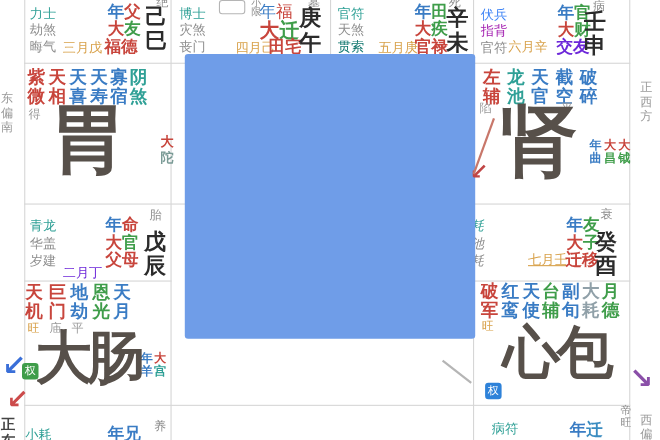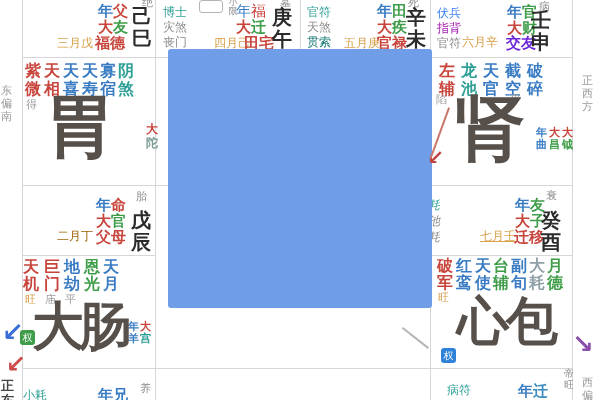--- a/index.html
+++ b/index.html
@@ -45,30 +45,31 @@
 偏
 南</div>
     <div class="t" style="left: 1px; top: 378px; font-size: 13px; color: rgb(68, 68, 68); font-weight: bold; line-height: 15px; z-index: 2;">正
 东</div>
     <div class="t" style="left: 582px; top: 74px; font-size: 11px; color: rgb(153, 153, 153); line-height: 13px; z-index: 2;">正
 西
 方</div>
     <div class="t" style="left: 582px; top: 376px; font-size: 11px; color: rgb(153, 153, 153); line-height: 13px; z-index: 2;">西
 偏
 南</div>
+    <div class="t" style="left: 27px; top: 5px; font-size: 12px; line-height: 15px; z-index: 2;"><div style="color: rgb(47, 160, 150);">力士</div><div style="color: rgb(141, 141, 141);">劫煞</div><div style="color: rgb(141, 141, 141);">晦气</div></div>
     <div class="t" style="left: 98px; top: 2px; font-size: 15px; font-weight: bold; z-index: 2;"><span style="color: rgb(58, 124, 196);">年</span><span style="color: rgb(200, 69, 60);">父</span></div>
     <div class="t" style="left: 98px; top: 18px; font-size: 15px; font-weight: bold; z-index: 2;"><span style="color: rgb(200, 69, 60);">大</span><span style="color: rgb(63, 157, 74);">友</span></div>
     <div class="t" style="left: 57px; top: 37px; font-size: 12px; color: rgb(216, 161, 74); z-index: 2;">三月戊</div>
     <div class="t" style="left: 95px; top: 34px; font-size: 15px; color: rgb(200, 69, 60); font-weight: bold; z-index: 2;">福德</div>
     <div class="t" style="left: 132px; top: 5px; font-size: 20px; color: rgb(43, 43, 43); font-weight: bold; line-height: 22px; z-index: 2;">己
 巳</div>
     <div class="t" style="left: 142px; top: -4px; font-size: 11px; color: rgb(141, 141, 141); z-index: 2;">绝</div>
     <div class="t" style="left: 163px; top: 5px; font-size: 12px; line-height: 15px; z-index: 2;"><div style="color: rgb(47, 160, 150);">博士</div><div style="color: rgb(141, 141, 141);">灾煞</div><div style="color: rgb(141, 141, 141);">丧门</div></div>
     <div class="t" style="left: 236px; top: 2px; font-size: 15px; font-weight: normal; z-index: 2;"><span style="color: rgb(58, 124, 196);">年</span><span style="color: rgb(200, 69, 60);">福</span></div>
-    <div class="t" style="left: 236px; top: 18px; font-size: 15px; font-weight: bold; z-index: 2;"><span style="color: rgb(200, 69, 60);">大</span><span style="color: rgb(63, 157, 74);">迁</span></div>
+    <div class="t" style="left: 236px; top: 18px; font-size: 18px; font-weight: bold; z-index: 2;"><span style="color: rgb(200, 69, 60);">大</span><span style="color: rgb(63, 157, 74);">迁</span></div>
     <div class="t" style="left: 214px; top: 37px; font-size: 12px; color: rgb(216, 161, 74); z-index: 2;">四月己</div>
     <div class="t" style="left: 244px; top: 34px; font-size: 15px; color: rgb(200, 69, 60); font-weight: bold; z-index: 2;">田宅</div>
     <div class="t" style="left: 272px; top: 6px; font-size: 20px; color: rgb(43, 43, 43); font-weight: bold; line-height: 22px; z-index: 2;">庚
 午</div>
     <div class="t" style="left: 280px; top: -4px; font-size: 11px; color: rgb(141, 141, 141); z-index: 2;">墓</div>
     <div class="t" style="left: 307px; top: 5px; font-size: 12px; line-height: 15px; z-index: 2;"><div style="color: rgb(47, 160, 150);">官符</div><div style="color: rgb(141, 141, 141);">天煞</div><div style="color: #0f766e;">贯索</div></div>
     <div class="t" style="left: 377px; top: 2px; font-size: 15px; font-weight: bold; z-index: 2;"><span style="color: rgb(58, 124, 196);">年</span><span style="color: rgb(63, 157, 74);">田</span></div>
     <div class="t" style="left: 377px; top: 18px; font-size: 15px; font-weight: bold; z-index: 2;"><span style="color: rgb(200, 69, 60);">大</span><span style="color: rgb(63, 157, 74);">疾</span></div>
     <div class="t" style="left: 344px; top: 37px; font-size: 12px; color: rgb(216, 161, 74); z-index: 2;">五月庚</div>
     <div class="t" style="left: 377px; top: 34px; font-size: 15px; color: rgb(200, 69, 60); font-weight: bold; z-index: 2;">官禄</div>
@@ -107,23 +108,24 @@
     <div class="t" style="left: 505px; top: 62px; font-size: 16px; color: rgb(58, 124, 196); font-weight: bold; line-height: 18px; z-index: 2;">截
 空</div>
     <div class="t" style="left: 527px; top: 62px; font-size: 16px; color: rgb(58, 124, 196); font-weight: bold; line-height: 18px; z-index: 2;">破
 碎</div>
     <div class="t" style="left: 436px; top: 93px; font-size: 11px; color: rgb(154, 154, 154); z-index: 2;">陷</div>
     <div class="t" style="left: 510px; top: 93px; font-size: 11px; color: rgb(154, 154, 154); z-index: 2;">平</div>
     <div class="t" style="left: 455px; top: 92px; font-size: 70px; color: rgb(87, 80, 74); font-weight: bold; line-height: 72px; z-index: 3;">肾</div>
     <div class="t" style="left: 536px; top: 126px; font-size: 11px; font-weight: bold; line-height: 12px; z-index: 2;"><div style="color: rgb(58, 124, 196);">年</div><div style="color: rgb(58, 124, 196);">曲</div></div>
     <div class="t" style="left: 549px; top: 126px; font-size: 11px; font-weight: bold; line-height: 12px; z-index: 2;"><div style="color: rgb(200, 69, 60);">大</div><div style="color: rgb(63, 157, 74);">昌</div></div>
     <div class="t" style="left: 562px; top: 126px; font-size: 11px; font-weight: bold; line-height: 12px; z-index: 2;"><div style="color: rgb(200, 69, 60);">大</div><div style="color: rgb(63, 157, 74);">钺</div></div>
+    <div class="t" style="left: 27px; top: 197px; font-size: 12px; line-height: 16px; z-index: 2;"><div style="color: rgb(47, 160, 150);">青龙</div><div style="color: rgb(141, 141, 141);">华盖</div><div style="color: rgb(141, 141, 141);">岁建</div></div>
     <div class="t" style="left: 96px; top: 196px; font-size: 15px; font-weight: bold; z-index: 2;"><span style="color: rgb(58, 124, 196);">年</span><span style="color: rgb(200, 69, 60);">命</span></div>
     <div class="t" style="left: 96px; top: 212px; font-size: 15px; font-weight: bold; z-index: 2;"><span style="color: rgb(200, 69, 60);">大</span><span style="color: rgb(63, 157, 74);">官</span></div>
-    <div class="t" style="left: 57px; top: 230px; font-size: 12px; color: #a16207; z-index: 2;">二月丁</div>
+    <div class="t" style="left: 57px; top: 242px; font-size: 12px; color: #6d28d9; z-index: 2;">二月丁</div>
     <div class="t" style="left: 96px; top: 228px; font-size: 15px; color: rgb(200, 69, 60); font-weight: bold; z-index: 2;">父母</div>
     <div class="t" style="left: 131px; top: 209px; font-size: 20px; color: rgb(43, 43, 43); font-weight: bold; line-height: 22px; z-index: 2;">戊
 辰</div>
     <div class="t" style="left: 136px; top: 190px; font-size: 11px; color: rgb(141, 141, 141); z-index: 2;">胎</div>
     <div class="t" style="left: 416px; top: 197px; font-size: 12px; line-height: 16px; z-index: 2; font-style: italic;"><div style="color: rgb(47, 160, 150);">大耗</div><div style="color: rgb(141, 141, 141);">咸池</div><div style="color: rgb(141, 141, 141);">小耗</div></div>
     <div class="t" style="left: 515px; top: 196px; font-size: 15px; font-weight: bold; z-index: 2;"><span style="color: rgb(58, 124, 196);">年</span><span style="color: rgb(63, 157, 74);">友</span></div>
     <div class="t" style="left: 515px; top: 212px; font-size: 15px; font-weight: bold; z-index: 2;"><span style="color: rgb(200, 69, 60);">大</span><span style="color: rgb(63, 157, 74);">子</span></div>
     <div class="t" style="left: 480px; top: 230px; font-size: 12px; color: rgb(216, 161, 74); z-index: 2; text-decoration: underline;">七月壬</div>
     <div class="t" style="left: 514px; top: 228px; font-size: 15px; color: rgb(200, 69, 60); font-weight: bold; z-index: 2;">迁移</div>
     <div class="t" style="left: 541px; top: 209px; font-size: 20px; color: rgb(43, 43, 43); font-weight: bold; line-height: 22px; z-index: 2;">癸

